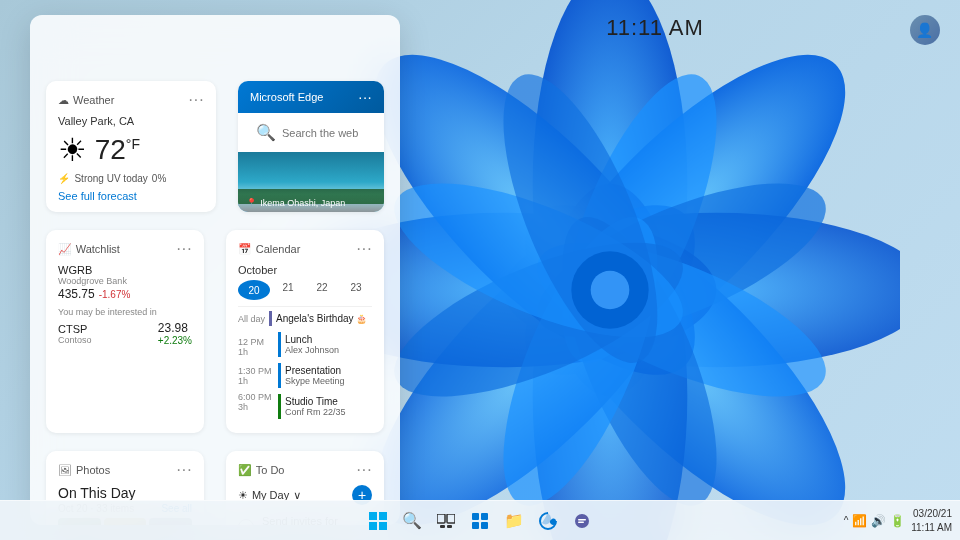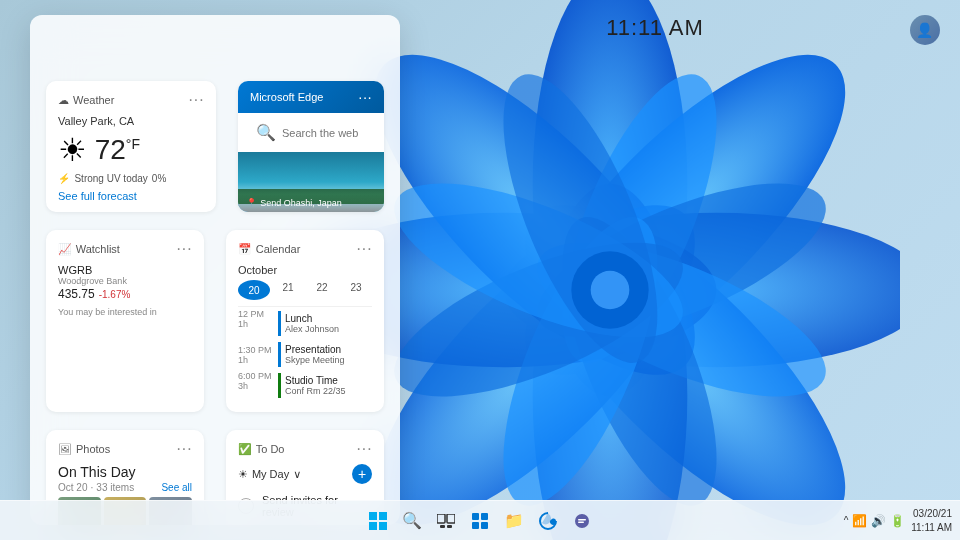--- a/index.html
+++ b/index.html
@@ -601,21 +601,21 @@
             <input type="text" style="border: none; outline: none; font-size: 11px; flex: 1 1 0%; background: transparent;" placeholder="Search the web">
           </div>
           <div class="edge-image">
 
             <div style="width:100%;height:100%;background:linear-gradient(180deg,#1a7a9a 0%,#2da8c8 50%,#a8e4f0 80%,#e8f8ff 100%);position:relative;">
               <div style="position:absolute;bottom:8px;left:0;right:0;height:15px;background:linear-gradient(180deg,#2a6a4a,#3a8a5a);border-radius:0;"></div>
             </div>
             <div class="edge-image-overlay">
               <div class="edge-image-location">
                 <span>📍</span>
-                <span>Send Ohashi, Japan</span>
+                <span>Ikema Ohashi, Japan</span>
               </div>
             </div>
           </div>
         </div>
 
       </div>
 
       <div style="display:flex; gap:6px; margin:6px 8px;">
 
         <div class="widget" style="flex:1;">
@@ -628,41 +628,58 @@
           </div>
           <div class="stock-item">
             <div class="stock-name">WGRB</div>
             <div class="stock-company">Woodgrove Bank</div>
             <div class="stock-price">
               <span class="stock-value">435.75</span>
               <span class="stock-change-neg">-1.67%</span>
             </div>
           </div>
           <div class="interested-label">You may be interested in</div>
+          <div class="stock-item2">
+            <div style="flex:1;">
+              <div class="stock-name">CTSP</div>
+              <div class="stock-company">Contoso</div>
+            </div>
+            <div>
+              <div class="stock-value">23.98</div>
+              <div class="stock-change-pos">+2.23%</div>
+            </div>
+          </div>
         </div>
 
         <div class="widget" style="flex:1;">
           <div class="widget-header">
             <div class="widget-title">
               <span>📅</span>
               <span>Calendar</span>
             </div>
             <span class="widget-menu">···</span>
           </div>
           <div class="cal-month">October</div>
           <div class="cal-days">
             <div class="cal-day active">20</div>
             <div class="cal-day">21</div>
             <div class="cal-day">22</div>
             <div class="cal-day">23</div>
           </div>
           <div class="divider-line"></div>
 
+          <div style="display:flex;align-items:center;margin:2px 0;">
+            <span class="cal-time">All day</span>
+            <div class="cal-event cal-event-allday" style="flex:1;">
+              <span class="cal-event-title">Angela's Birthday</span>
+              <span>🎂</span>
+            </div>
+          </div>
           <div style="display:flex;align-items:flex-start;margin:2px 0;">
-            <div style="min-width:40px;">
+            <div style="min-width:40px;margin-top:7px;">
               <div class="cal-time">12 PM</div>
               <div class="cal-time">1h</div>
             </div>
             <div class="cal-event" style="flex:1;">
               <div class="cal-event-title">Lunch</div>
               <div class="cal-event-sub">Alex Johnson</div>
             </div>
           </div>
           <div style="display:flex;align-items:center;margin:2px 0;">
             <div style="min-width:40px;">

